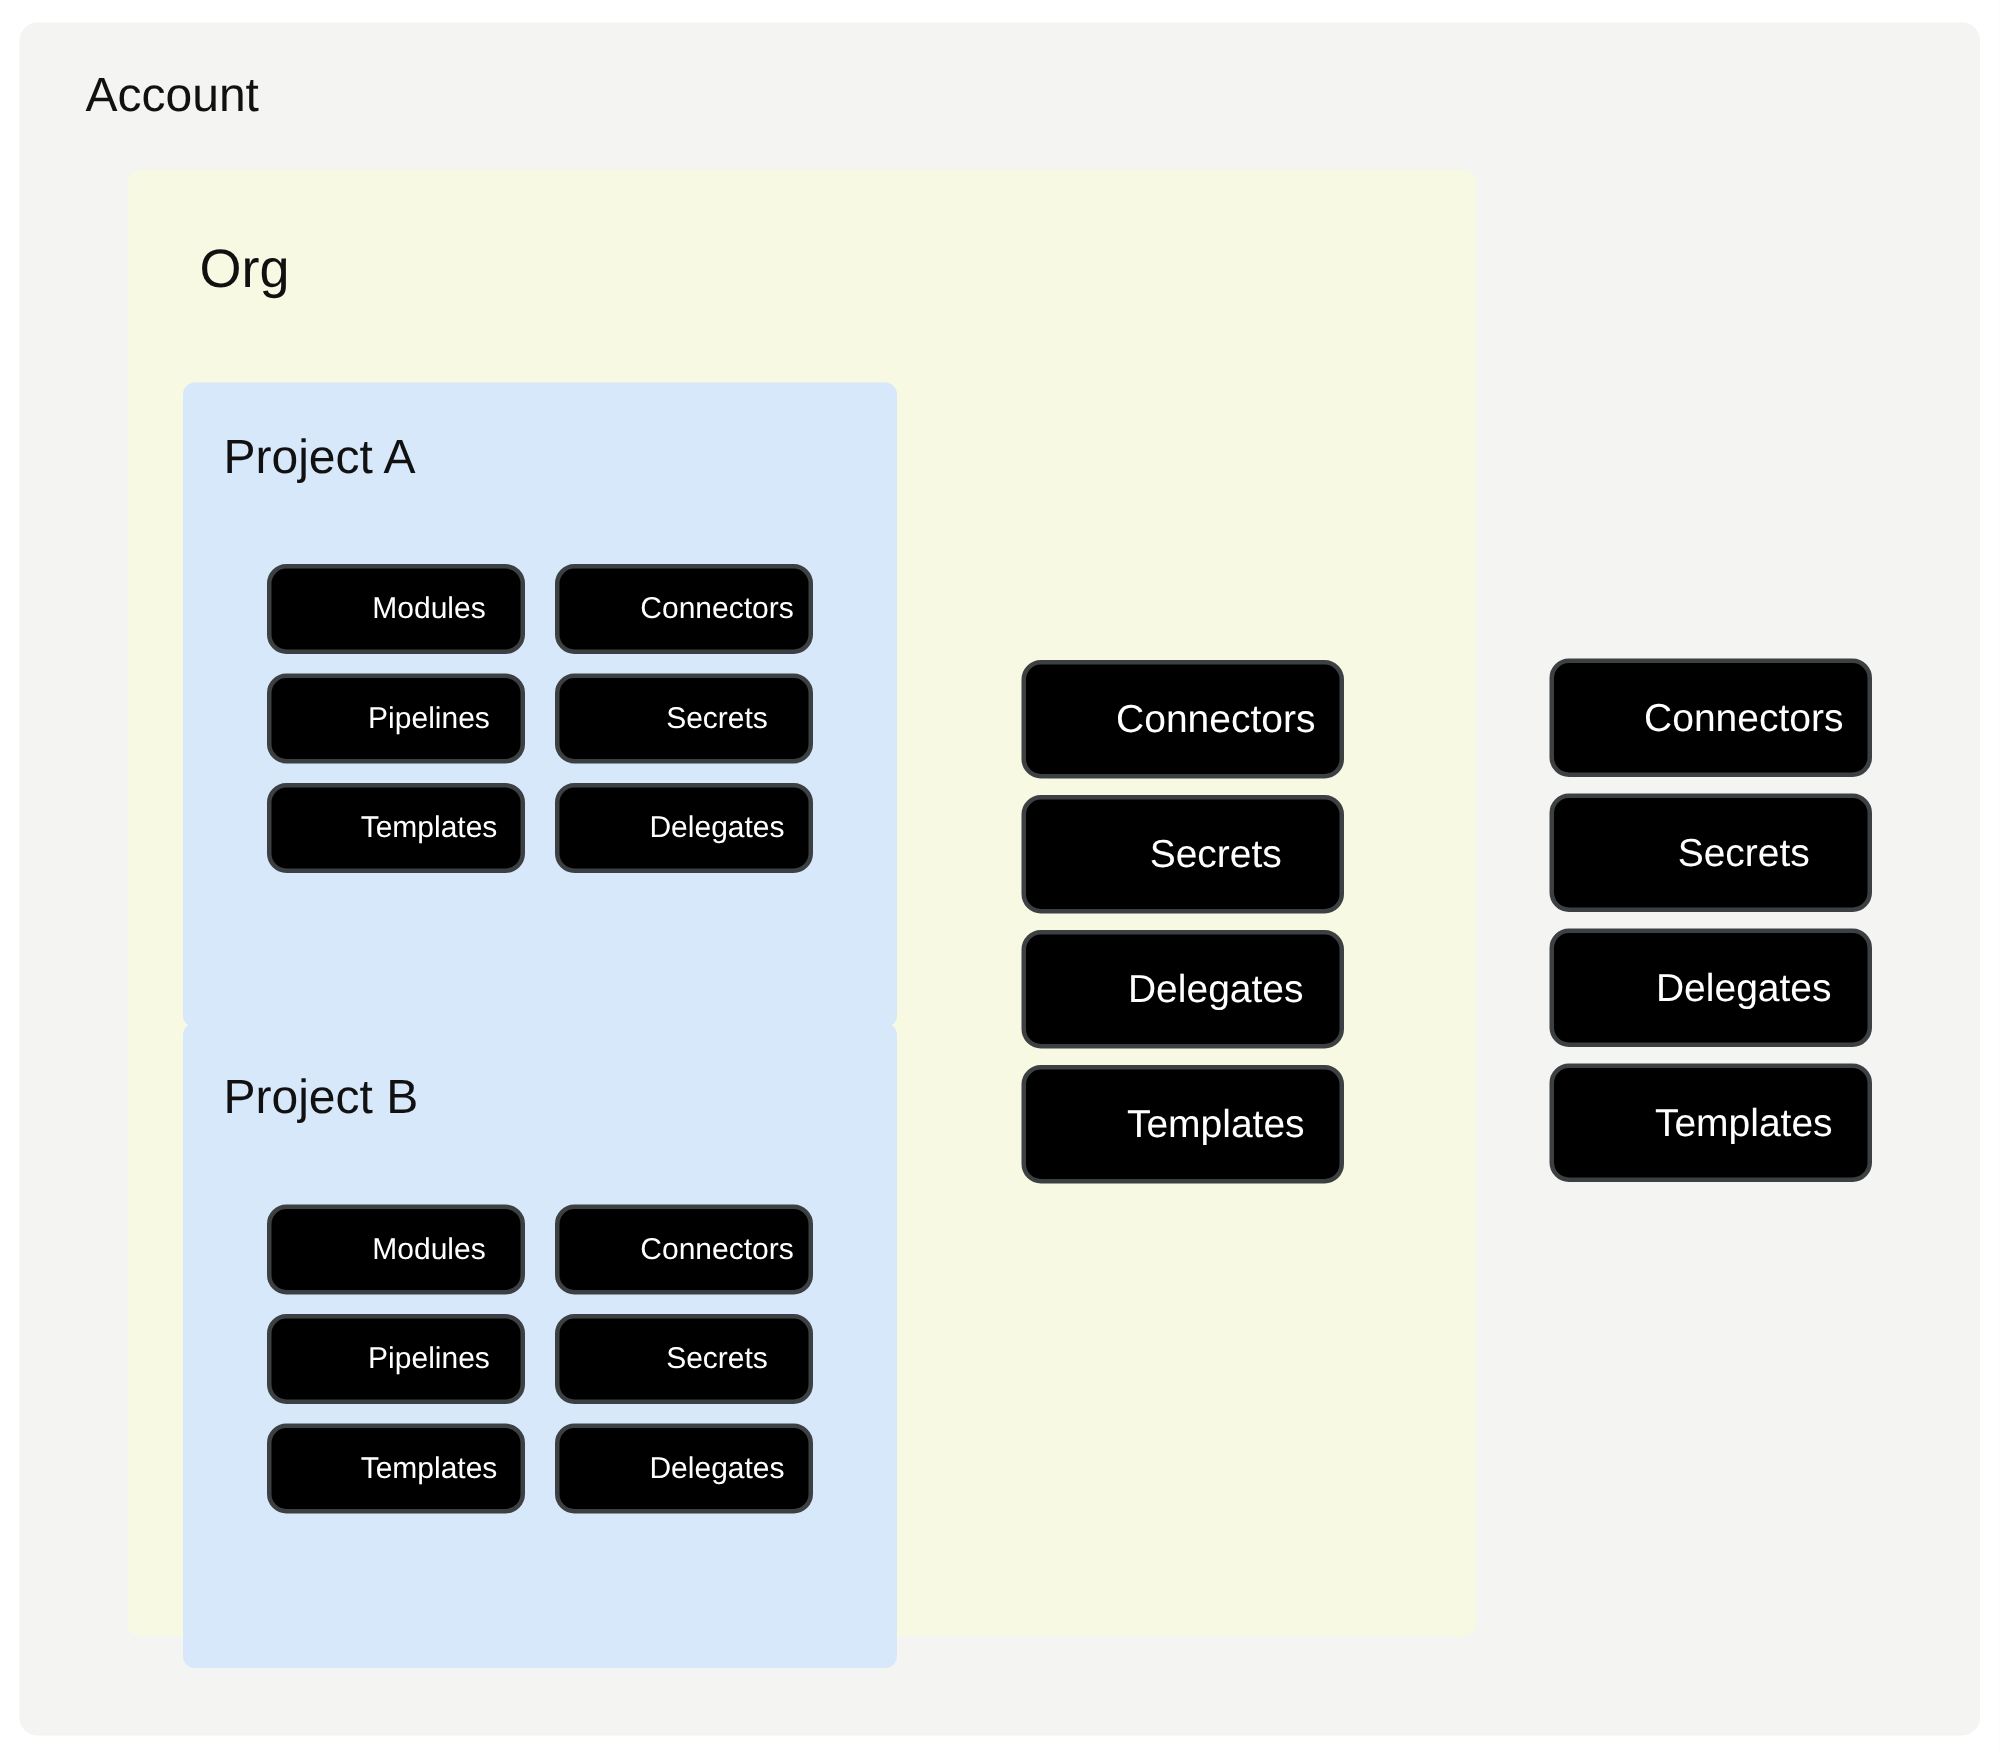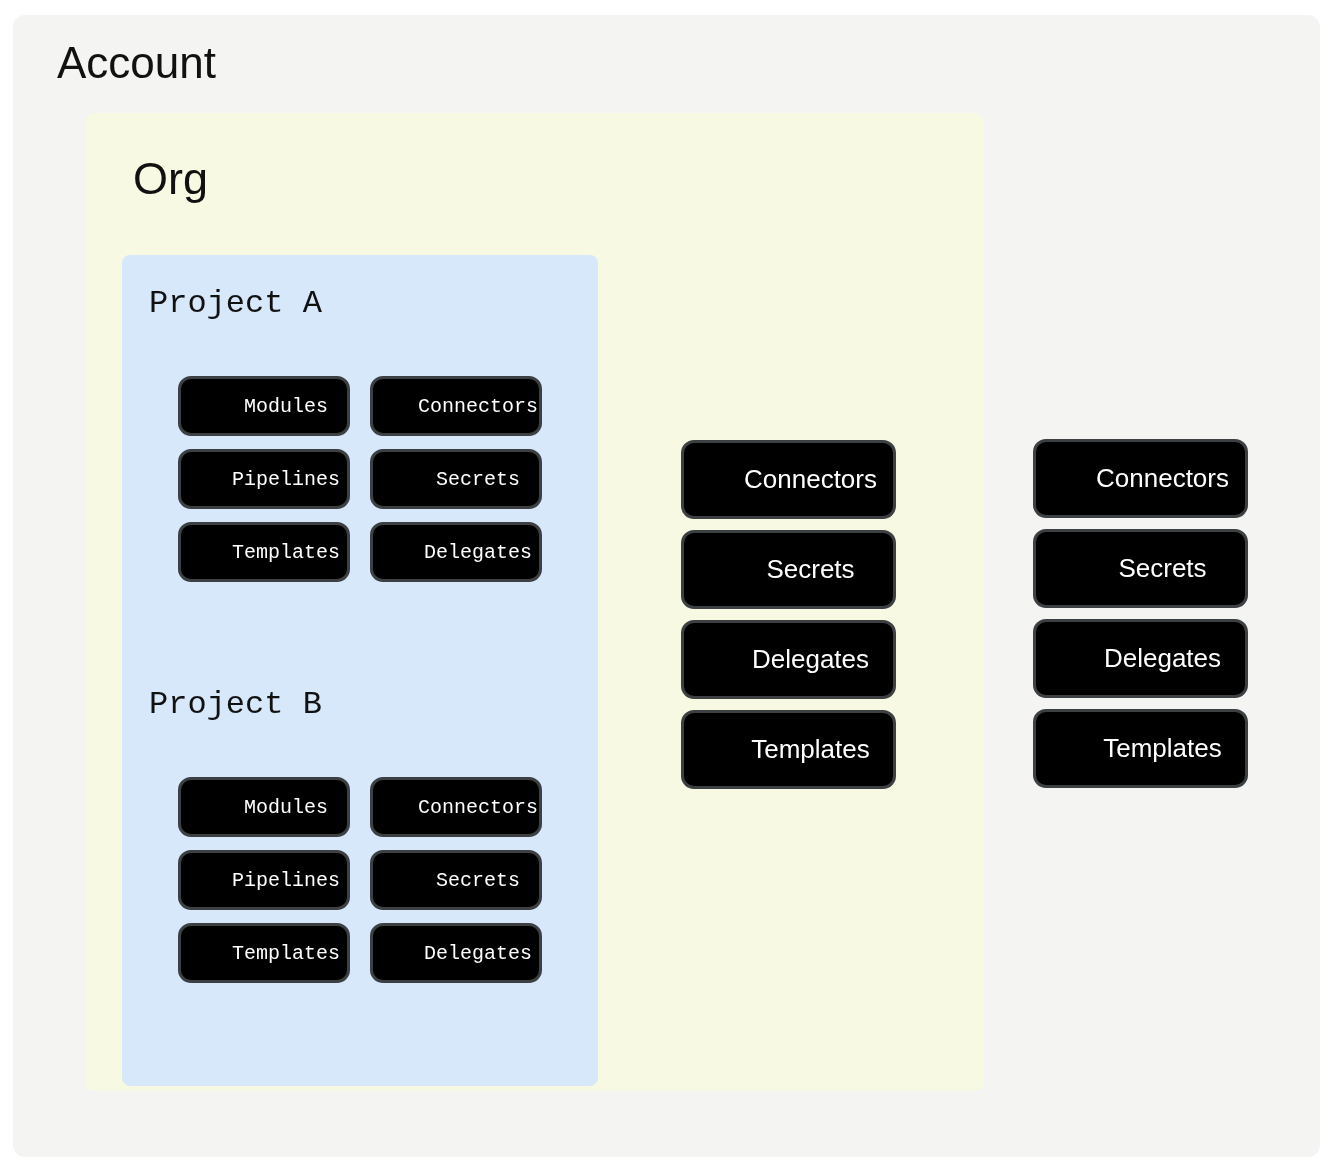--- a/index.html
+++ b/index.html
@@ -28,39 +28,38 @@
     width: 1307px; height: 1142px;
     background: var(--account-bg);
     border-radius: 12px;
   }
   .title {
     position: absolute;
     color: var(--title-color);
     font-weight: 400;
     white-space: nowrap;
   }
-  .account-title { left: 44px; top: 25px; font-size: 44px; line-height: 46px; }
+  .account-title { left: 44px; top: 25px; font-size: 32px; line-height: 46px; }
   .org-box {
     position: absolute;
     left: 72px; top: 98px;
     width: 899px; height: 978px;
     background: var(--org-bg);
     border-radius: 9px;
   }
-  .org-title { left: 48px; top: 43px; font-size: 45px; line-height: 46px; }
+  .org-title { left: 48px; top: 43px; font-size: 36px; line-height: 46px; }
   .project-box {
     position: absolute;
     left: 37px;
     width: 476px; height: 430px;
     background: var(--project-bg);
     border-radius: 8px;
-    font-family: Liberation Mono, monospace;
   }
   .project-a { top: 142px; }
-  .project-b { top: 543px; }
+  .project-b { top: 569px; }
   .project-title { left: 27px; top: 30px; font-size: 32px; line-height: 38px; }
   .pill {
     display: flex;
     align-items: center;
     justify-content: center;
     background: var(--pill-bg);
     border: 3px solid var(--pill-border);
     border-radius: 13px;
     color: var(--pill-text);
     text-align: center;

